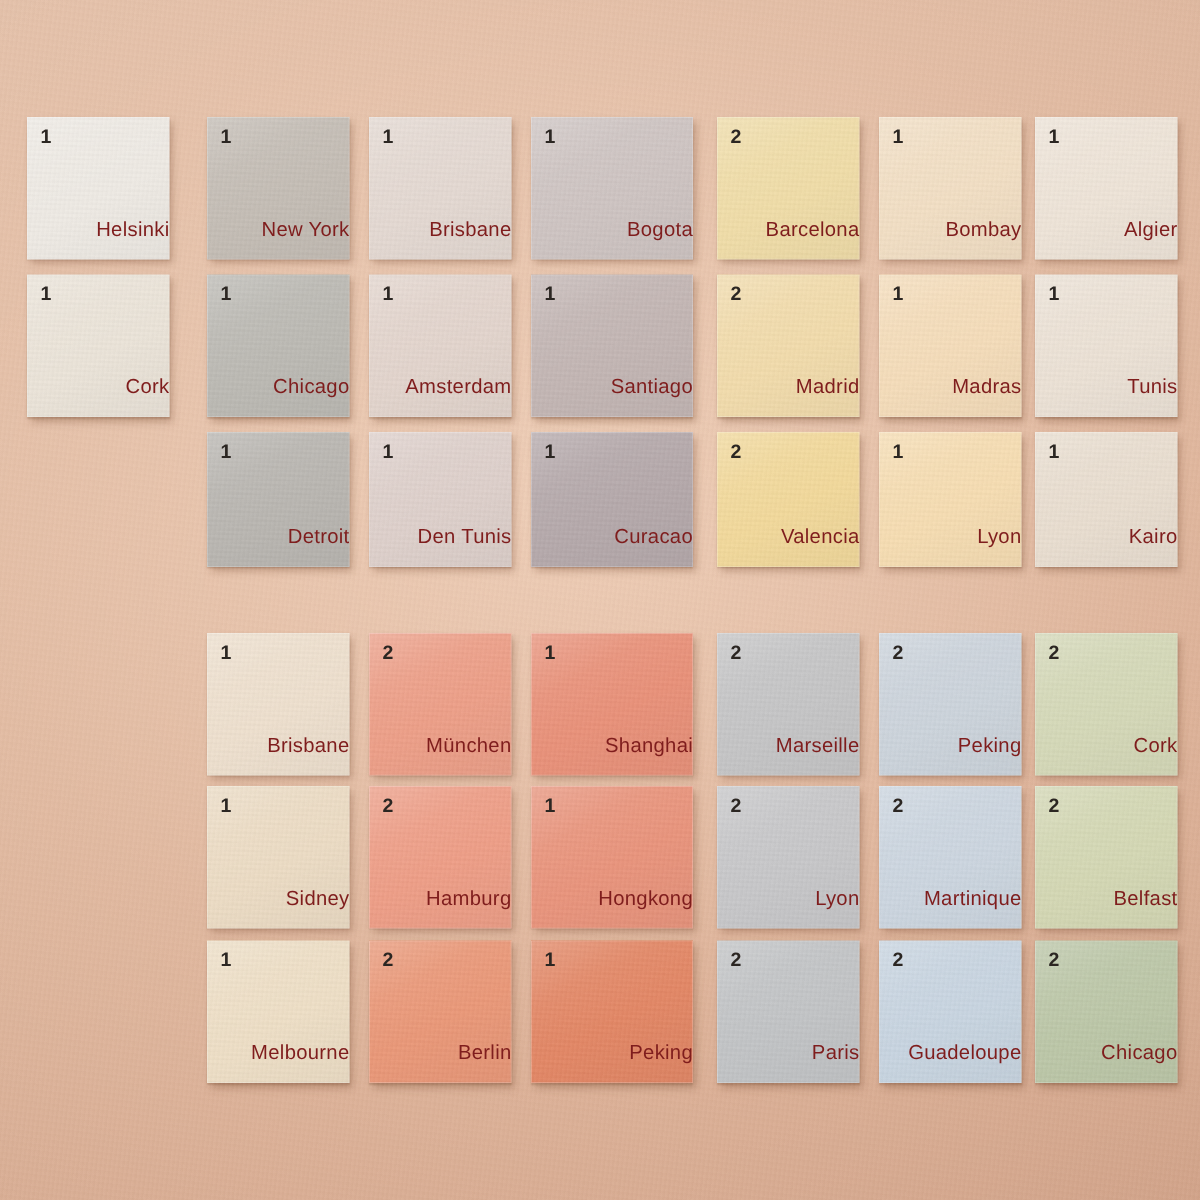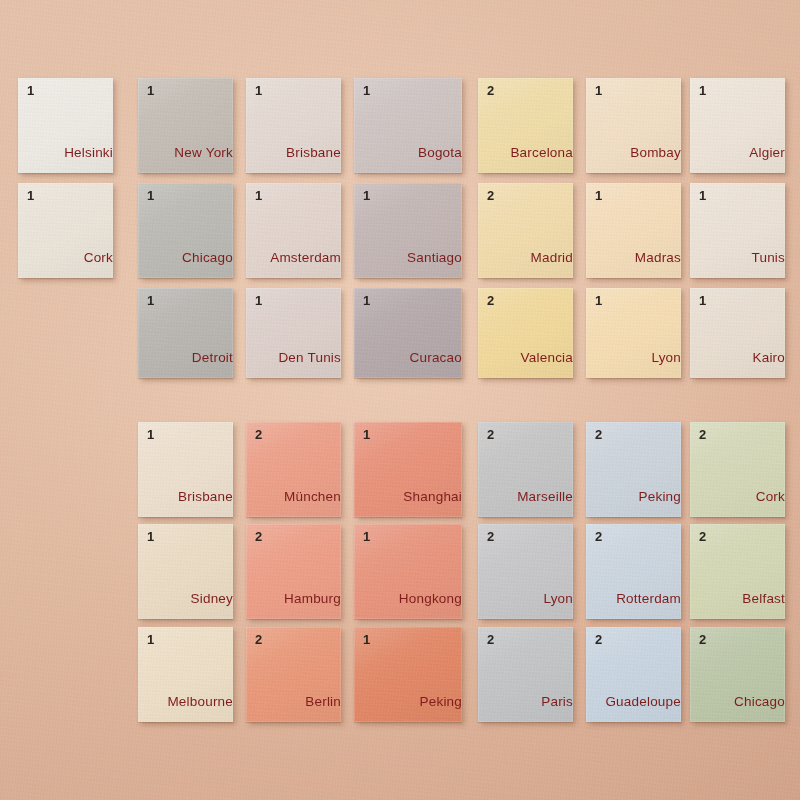--- a/index.html
+++ b/index.html
@@ -286,21 +286,21 @@
     <div class="swatch" style="left: 478px; top: 524px; width: 95px; height: 95px; background: rgb(199, 199, 201);">
       <div class="sheen"></div>
       <div class="grain"></div>
       <div class="num">2</div>
       <div class="name">Lyon</div>
     </div>
     <div class="swatch" style="left: 586px; top: 524px; width: 95px; height: 95px; background: rgb(204, 214, 224);">
       <div class="sheen"></div>
       <div class="grain"></div>
       <div class="num">2</div>
-      <div class="name">Rotterdam</div>
+      <div class="name">Martinique</div>
     </div>
     <div class="swatch" style="left: 690px; top: 524px; width: 95px; height: 95px; background: rgb(212, 216, 180);">
       <div class="sheen"></div>
       <div class="grain"></div>
       <div class="num">2</div>
       <div class="name">Belfast</div>
     </div>
     <div class="swatch" style="left: 138px; top: 627px; width: 95px; height: 95px; background: rgb(238, 223, 198);">
       <div class="sheen"></div>
       <div class="grain"></div>

